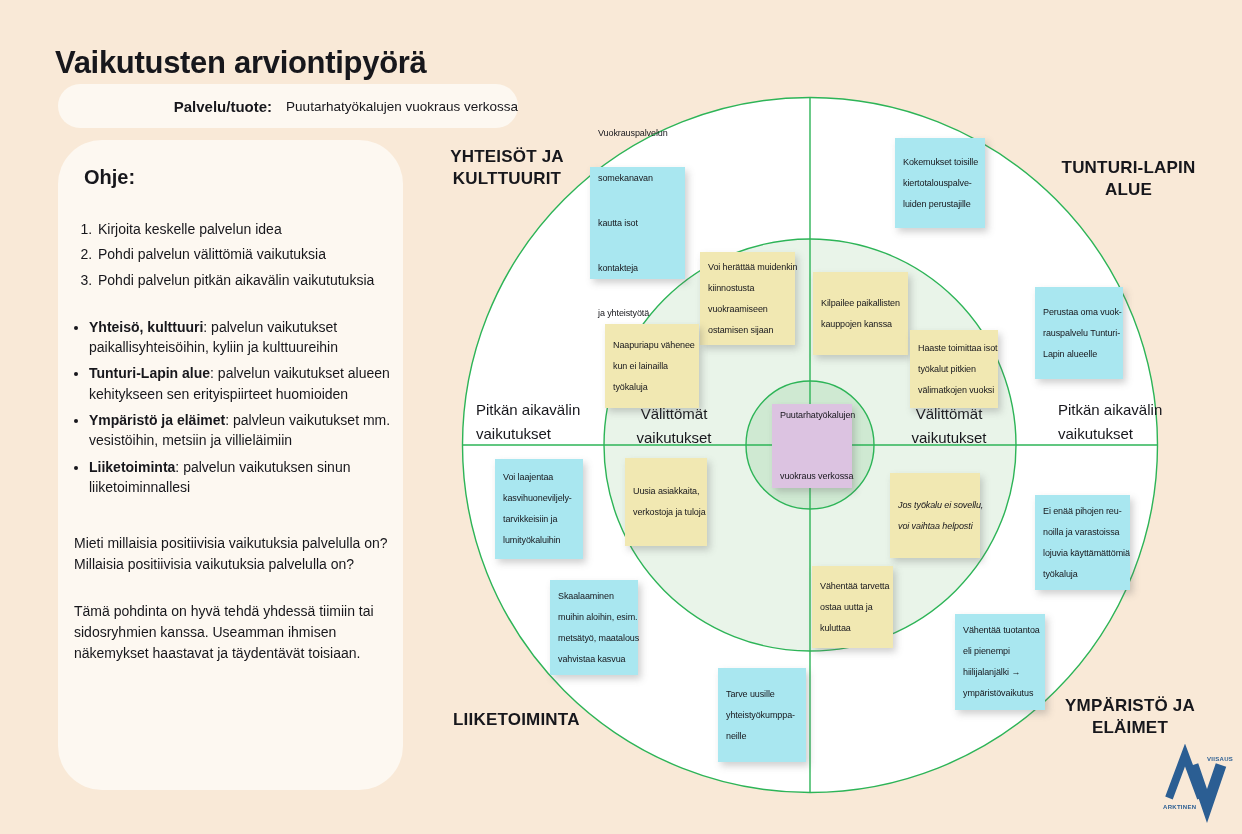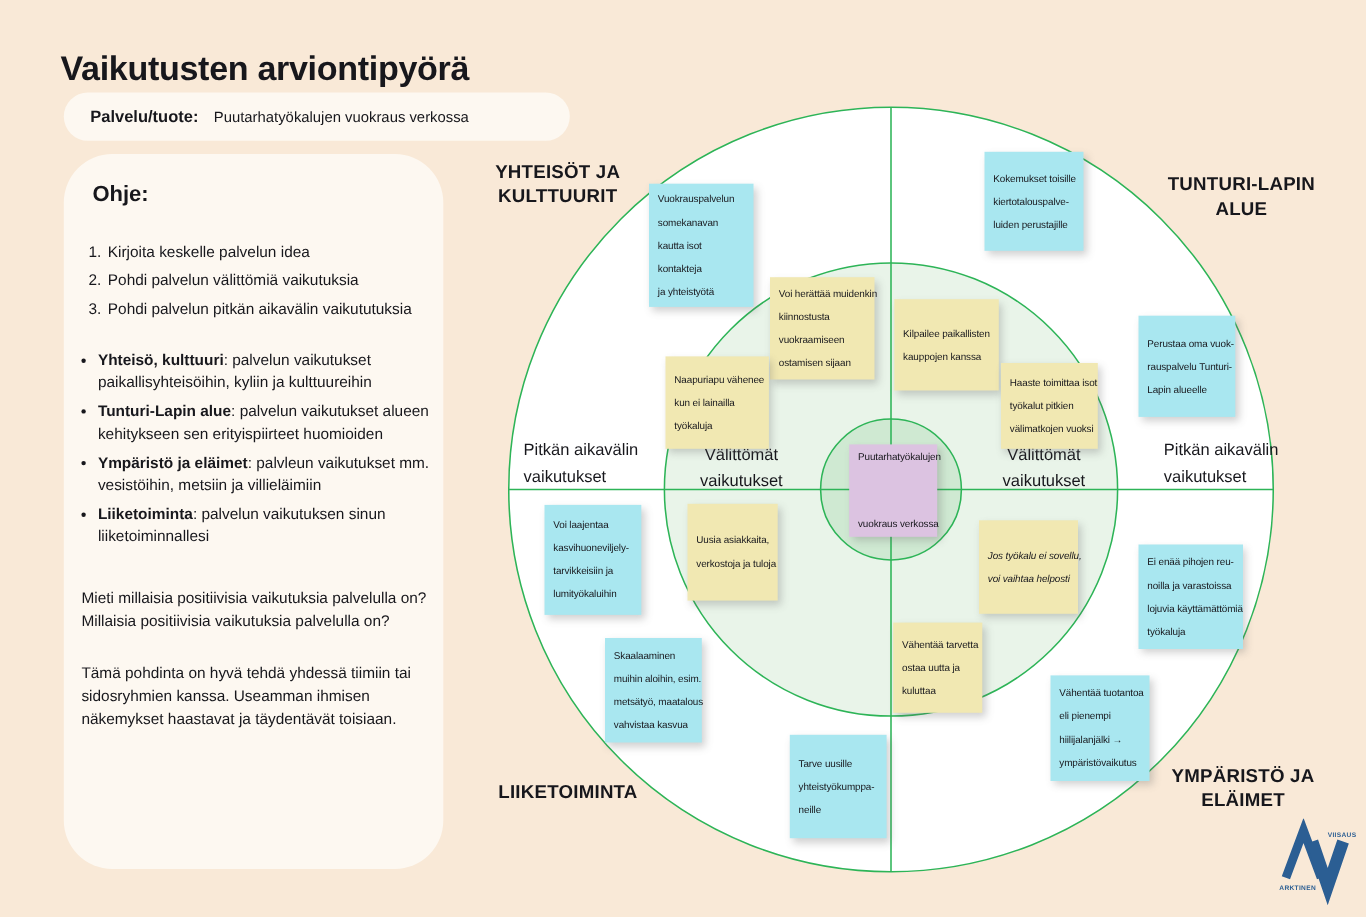--- a/index.html
+++ b/index.html
@@ -8,21 +8,21 @@
     font-family:"Liberation Sans","DejaVu Sans",sans-serif;
     color:#17171c;
   }
   #stage{position:relative;width:1242px;height:834px;overflow:hidden;background:#f9e9d7;}
 
   .title{position:absolute;left:55px;top:24px;font-size:31px;font-weight:800;letter-spacing:-0.3px;}
 
   .pill{
     position:absolute;left:58px;top:84px;width:460px;height:44px;
     background:#fdf8f1;border-radius:24px;display:flex;align-items:center;
-    padding:0 0 0 24px;box-sizing:border-box;
+    padding:0 0 0 24px;box-sizing:border-box;justify-content:flex-end;
   }
   .pill .label{font-weight:800;font-size:15px;}
   .pill .value{font-size:13.5px;margin-left:14px;}
 
   .panel{
     position:absolute;left:58px;top:140px;width:345px;height:650px;
     background:#fdf8f1;border-radius:44px;box-sizing:border-box;
     padding:26px 12px 0 14px;font-size:14px;
   }
   .panel h2{font-size:20px;font-weight:800;margin:0 0 0 12px;}
@@ -98,21 +98,21 @@
   <div class="rlabel" style="left:476px;top:398px;width:110px;">Pitkän aikavälin vaikutukset</div>
   <div class="rlabel center" style="left:628px;top:402px;width:92px;">Välittömät vaikutukset</div>
   <div class="rlabel center" style="left:903px;top:402px;width:92px;">Välittömät vaikutukset</div>
   <div class="rlabel" style="left:1058px;top:398px;width:110px;">Pitkän aikavälin vaikutukset</div>
 
   <div id="notes-layer">
       <div class="note pink" style="left: 772px; top: 404px; width: 80px; height: 84px;">
         <div class="note-line">Puutarhatyökalujen</div>
         <div class="note-line">vuokraus verkossa</div>
       </div>
-      <div class="note cyan" style="left: 590px; top: 167px; width: 95px; height: 112px;">
+      <div class="note cyan" style="left: 590px; top: 167px; width: 95px; height: 112px; gap: 24px;">
         <div class="note-line">Vuokrauspalvelun</div>
         <div class="note-line">somekanavan</div>
         <div class="note-line">kautta isot</div>
         <div class="note-line">kontakteja</div>
         <div class="note-line">ja yhteistyötä</div>
       </div>
       <div class="note yellow" style="left: 700px; top: 252px; width: 95px; height: 93px;">
         <div class="note-line">Voi herättää muidenkin</div>
         <div class="note-line">kiinnostusta</div>
         <div class="note-line">vuokraamiseen</div>

